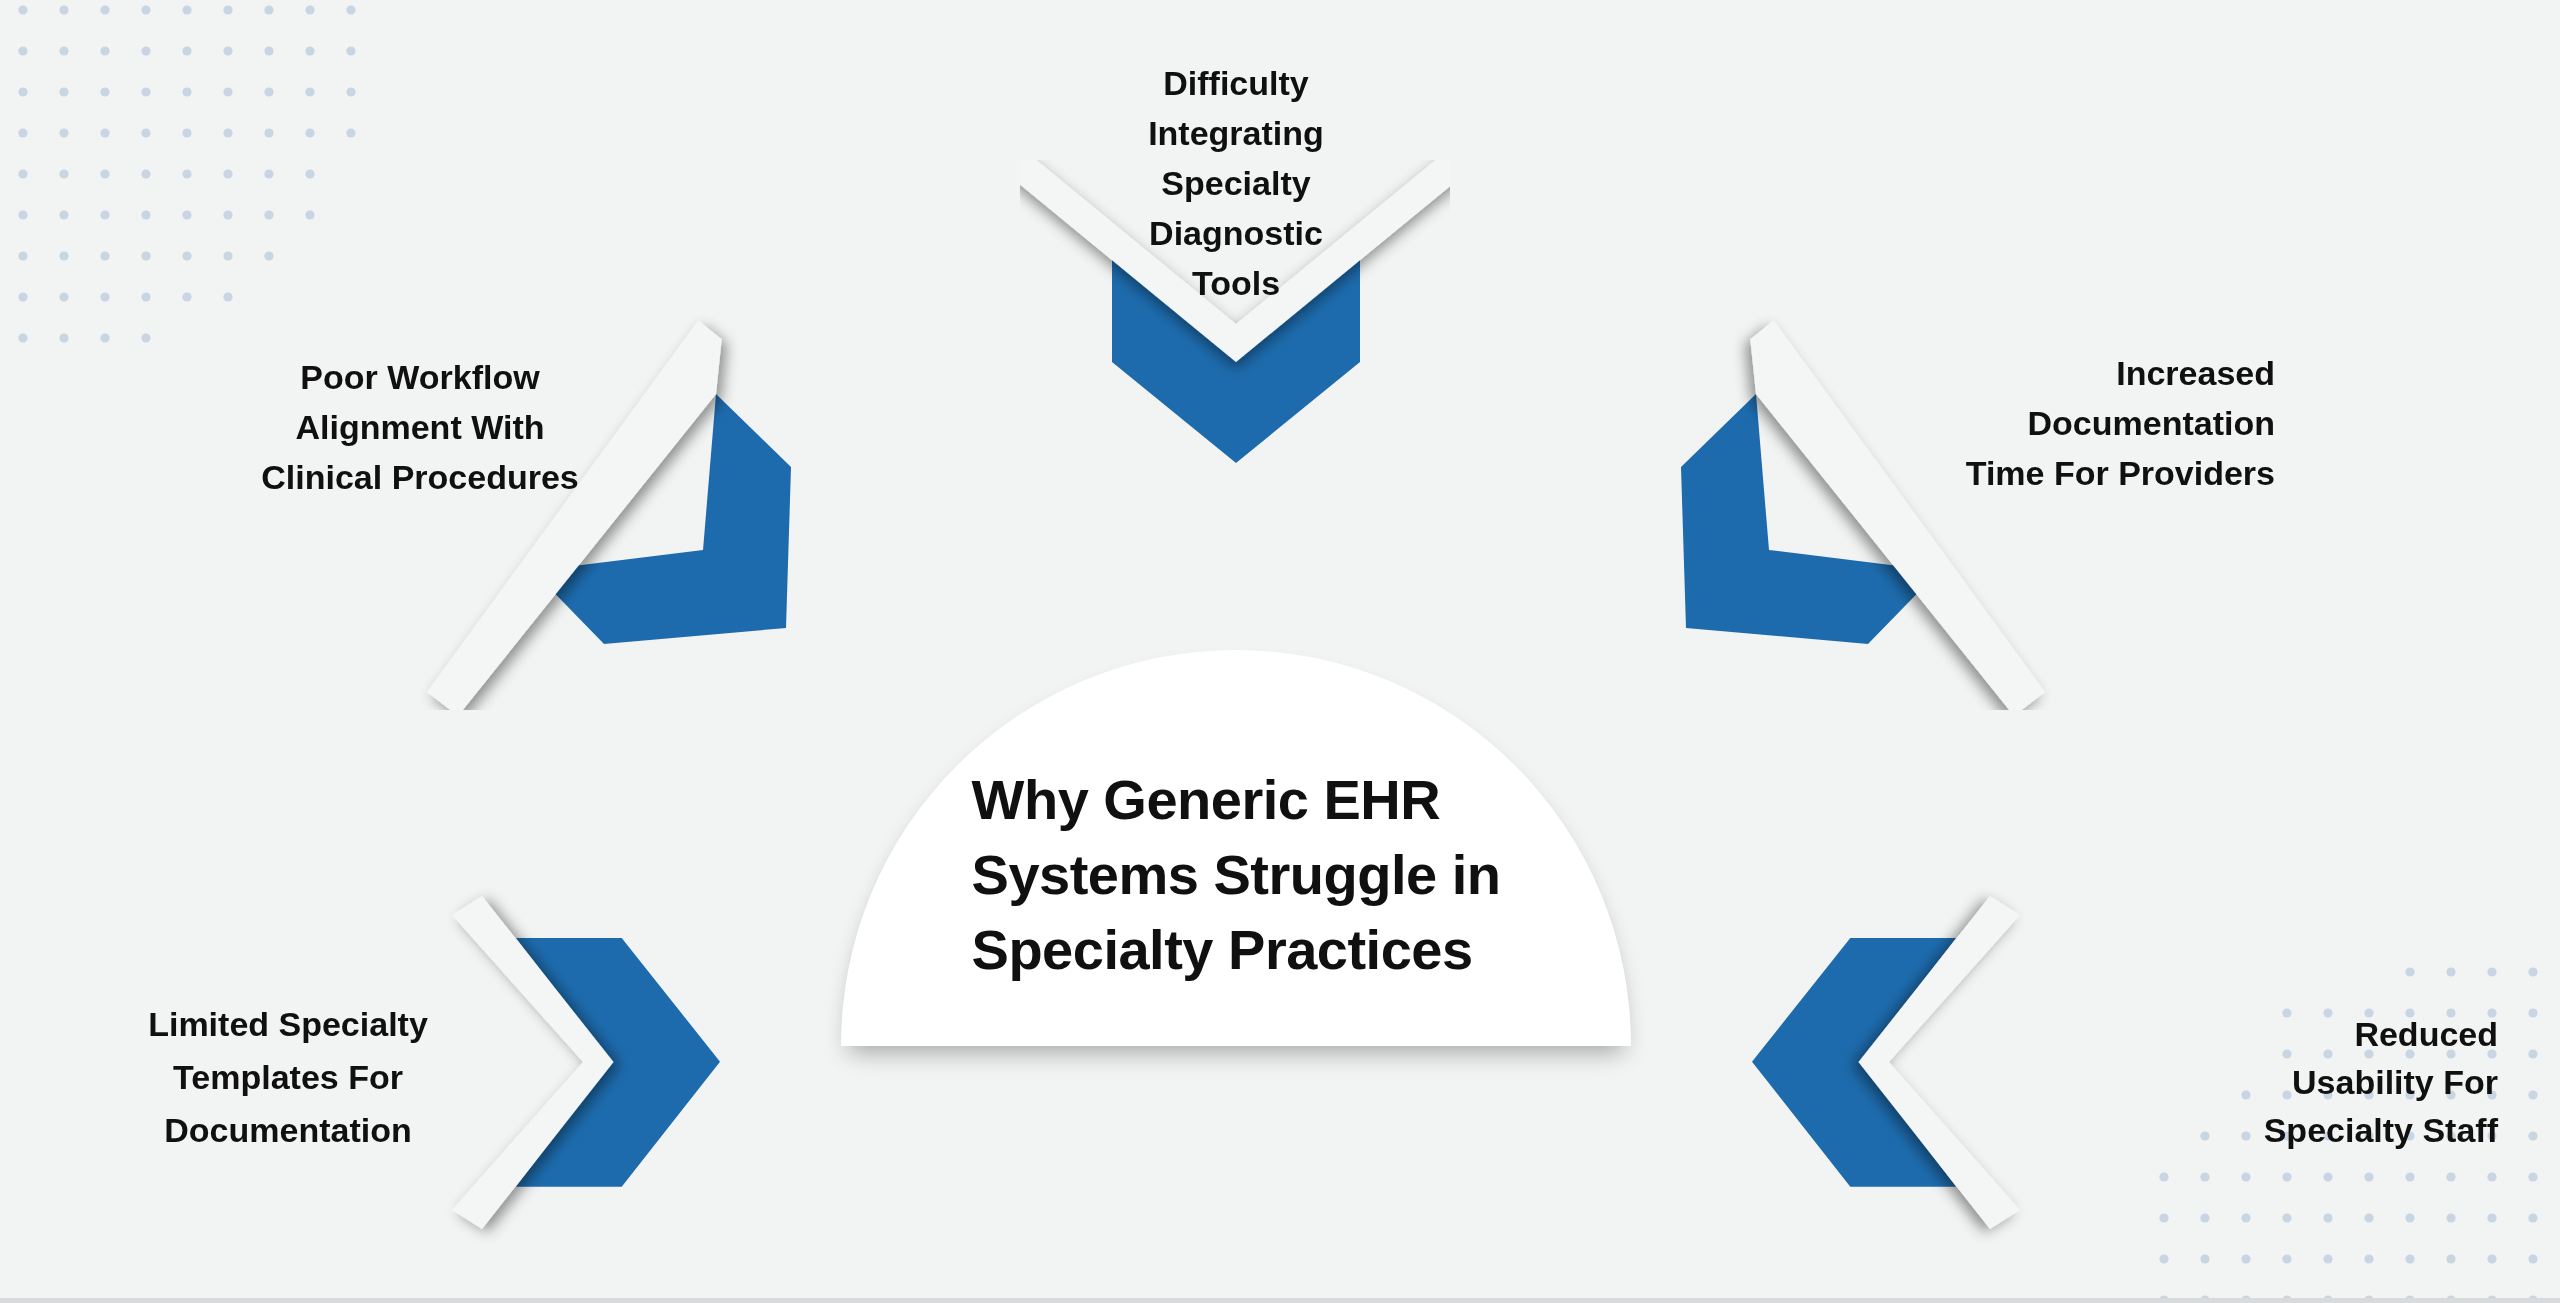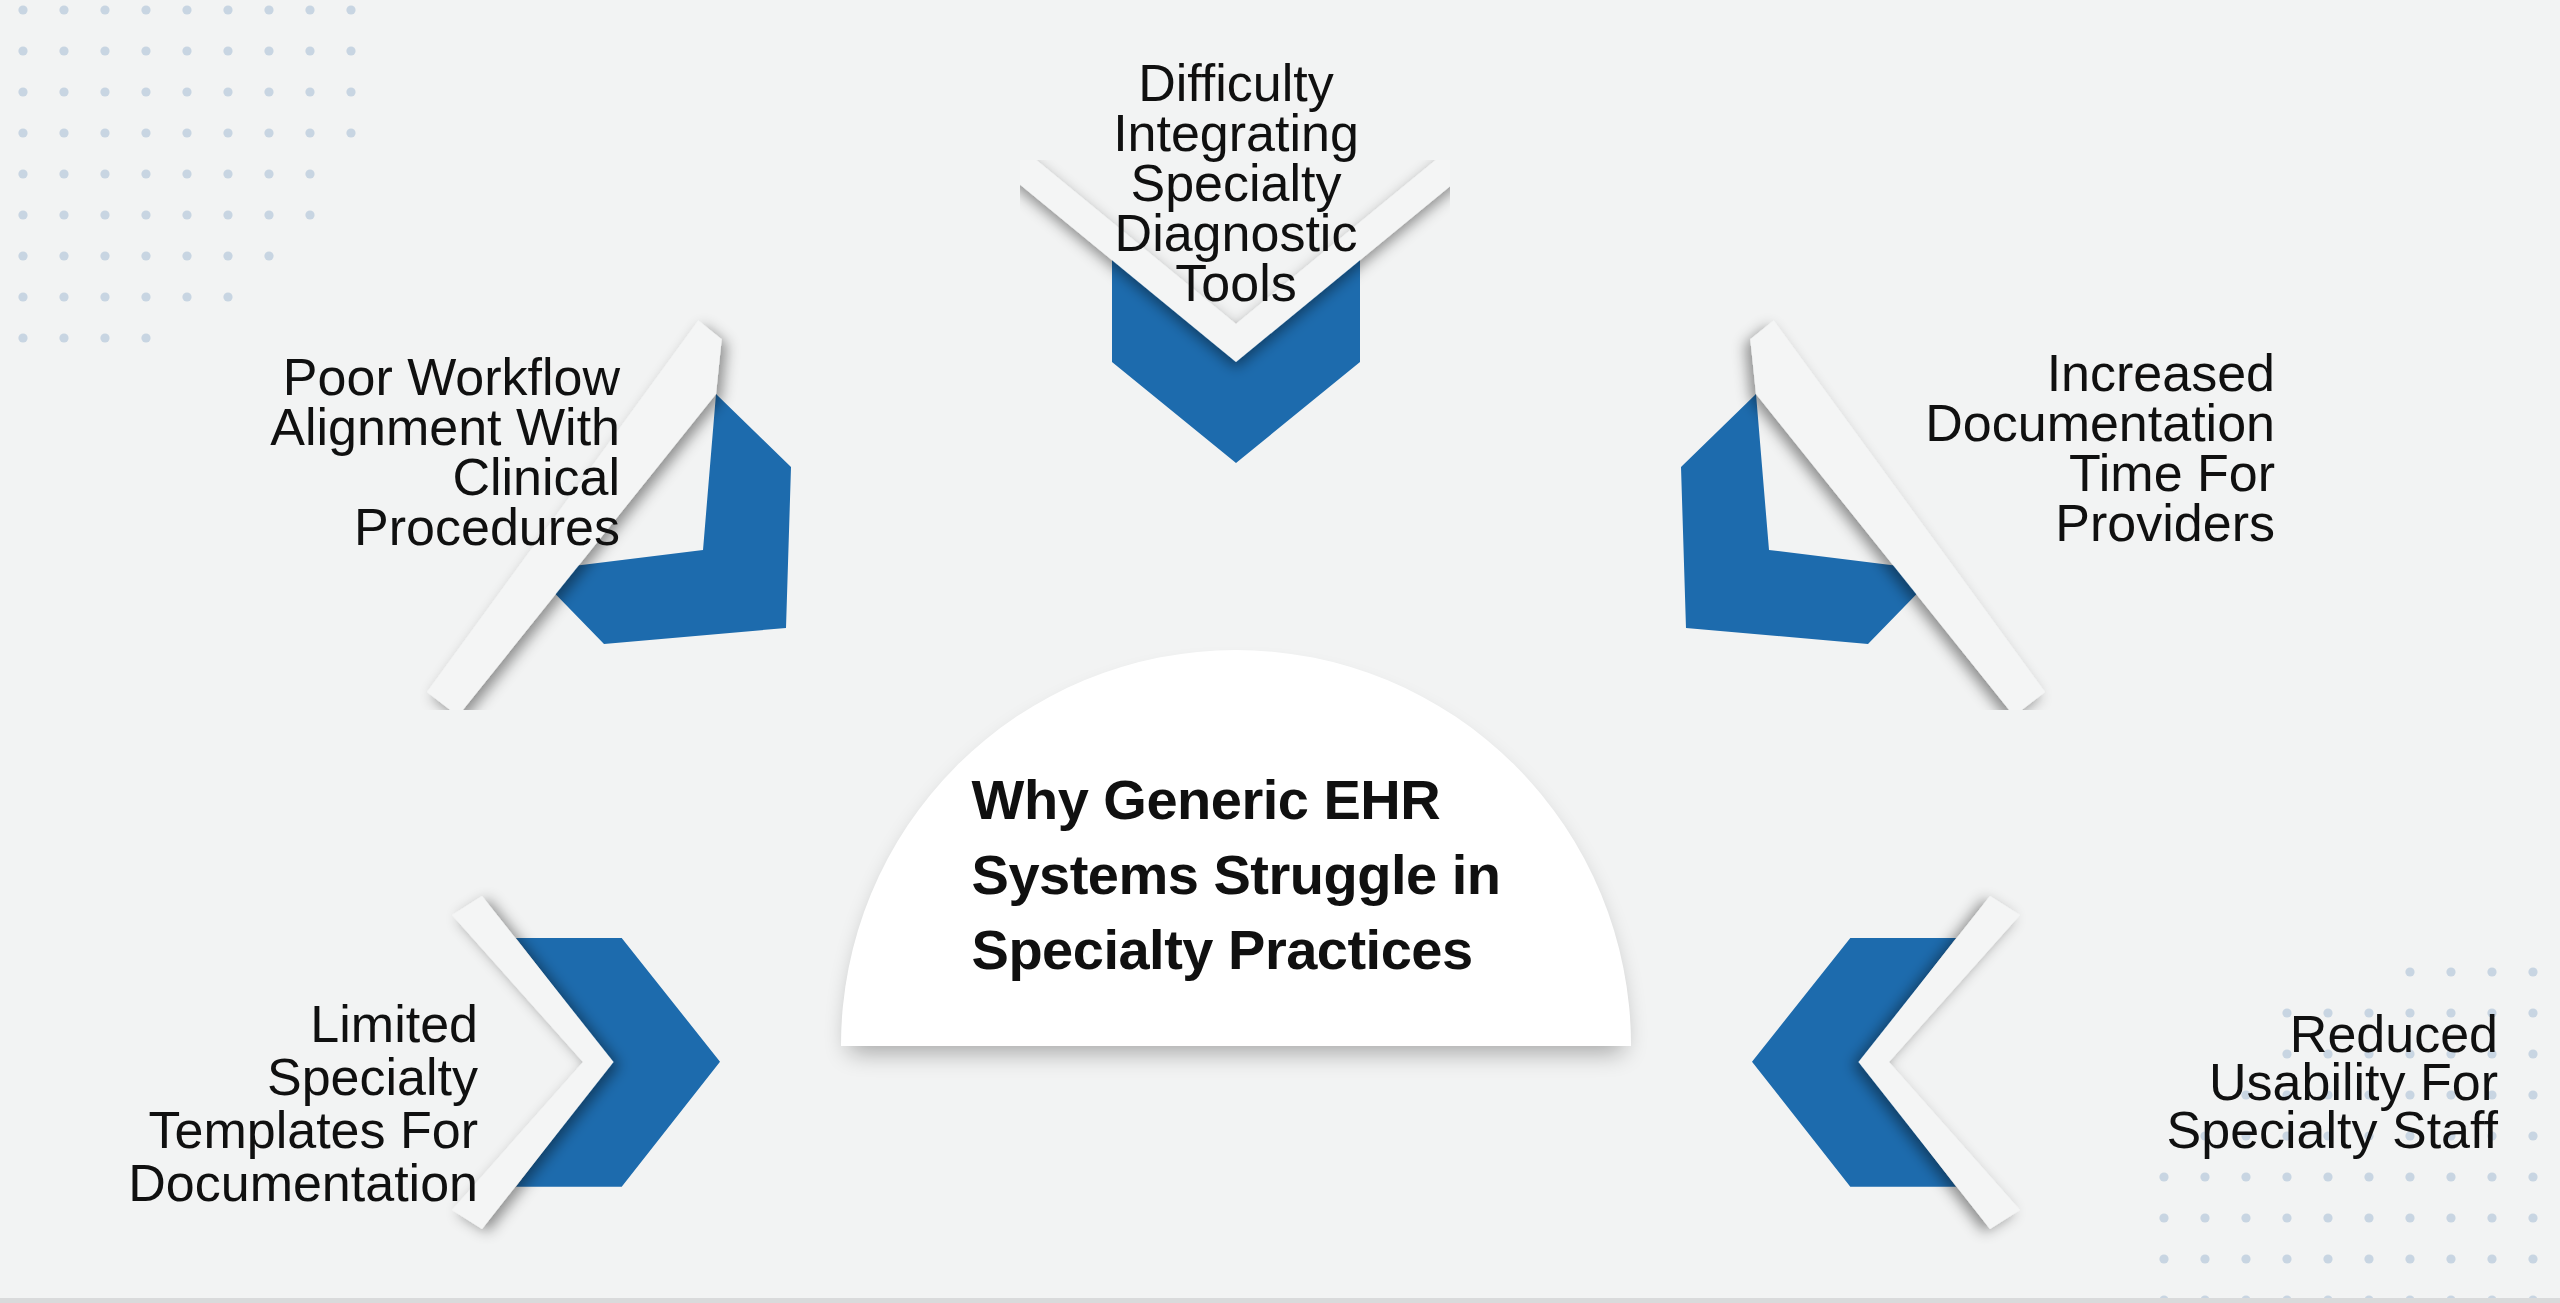--- a/index.html
+++ b/index.html
@@ -34,28 +34,28 @@
     line-height: 75px;
     font-weight: 800;
     letter-spacing: -0.5px;
     color: var(--ink, #101010);
     text-align: left;
     white-space: pre-line;
   }
 
   .label {
     position: absolute;
-    font-size: 52px;
+    font-size: 34px;
     line-height: 50px;
-    font-weight: 400;
+    font-weight: 700;
     color: var(--ink, #101010);
     white-space: pre-line;
   }
   .label.center { text-align: center; }
-  .label.right  { text-align: right; }
+  .label.right  { text-align: center; }
   .label.left   { text-align: right; }
 
   .bottom-edge {
     position: absolute;
     left: 0; bottom: 0;
     width: 100%; height: 5px;
     background: #d9dadb;
   }
 </style>
 </head>

